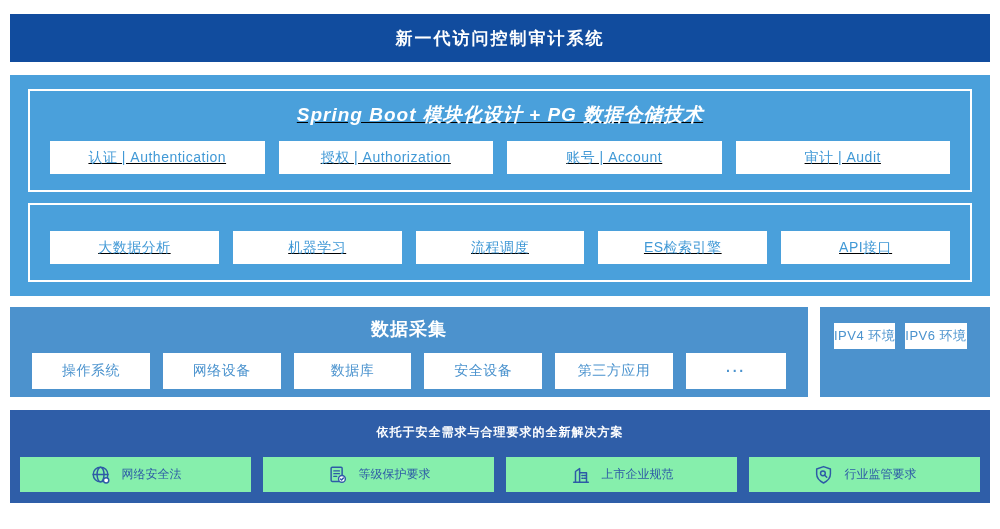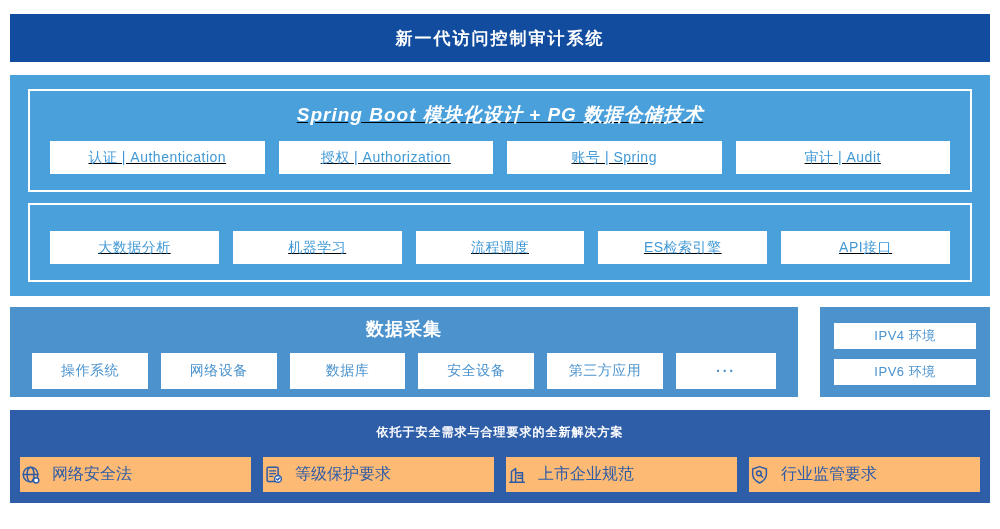--- a/index.html
+++ b/index.html
@@ -36,66 +36,66 @@
   .italic { font-style:italic; }
 
   .btn-row { display:flex; gap:14px; margin-top:14px; }
   .wbtn {
     background:#fff; flex:1; height:33px;
     display:flex; align-items:center; justify-content:center;
     font-size:14px; color:var(--text-sky,#4199D6); letter-spacing:0.5px;
   }
 
   
-  .mid-row { margin-top:11px; display:flex; gap:22px; height:90px; }
+  .mid-row { margin-top:11px; display:flex; gap:12px; height:90px; }
   .collection {
     flex:1; background:var(--mid,#4C92CD); padding:9px 22px 0;
   }
   .collection .sec-title { font-size:18px; line-height:26px; }
   .collection .btn-row { margin-top:11px; gap:13px; }
   .collection .wbtn { height:36px; color:var(--text-mid,#4B93CE); }
   .collection .wbtn.narrow { flex:0 0 100px; letter-spacing:2px; font-weight:bold; }
 
   .env {
     flex:0 0 170px; background:var(--mid,#4C92CD);
-    padding:16px 14px 13px; display:flex; flex-direction:column; gap:10px;
+    padding:16px 14px 13px; display:flex; flex-direction:row; gap:10px;
   }
   .env .wbtn { height:26px; flex:0 0 auto; font-size:13px; color:var(--text-mid,#4B93CE); }
 
   
   .solution {
     margin-top:13px; background:var(--dark,#2F5EA8); padding:9px 10px 0; height:93px;
   }
   .solution .sec-title { font-size:12px; line-height:26px; }
   .solution .btn-row { margin-top:12px; gap:12px; }
   .sol-btn {
-    background:#fdba74; flex:1; height:35px;
-    display:flex; align-items:center; gap:10px;
-    font-size:16px; color:var(--text-dark,#2D5BA6);
+    background:#86efac; flex:1; height:35px;
+    display:flex; align-items:center; justify-content:center; gap:10px;
+    font-size:12px; color:var(--text-dark,#2D5BA6);
   }
   .sol-btn svg { display:block; }
   .ic { stroke:var(--text-dark,#2D5BA6); stroke-width:1.6; fill:none;
         stroke-linecap:round; stroke-linejoin:round; }
 </style>
 </head>
 <body>
 
 <div class="page">
 
   <header class="banner">
     <h1>新一代访问控制审计系统</h1>
   </header>
 
   <section class="platform">
     <div class="frame">
       <div class="frame-title italic">Spring Boot 模块化设计 + PG 数据仓储技术</div>
       <div class="btn-row">
         <div class="wbtn">认证 | Authentication</div>
         <div class="wbtn">授权 | Authorization</div>
-        <div class="wbtn">账号 | Spring</div>
+        <div class="wbtn">账号 | Account</div>
         <div class="wbtn">审计 | Audit</div>
       </div>
     </div>
 
     <div class="frame">
       <div class="btn-row">
         <div class="wbtn">大数据分析</div>
         <div class="wbtn">机器学习</div>
         <div class="wbtn">流程调度</div>
         <div class="wbtn">ES检索引擎</div>

